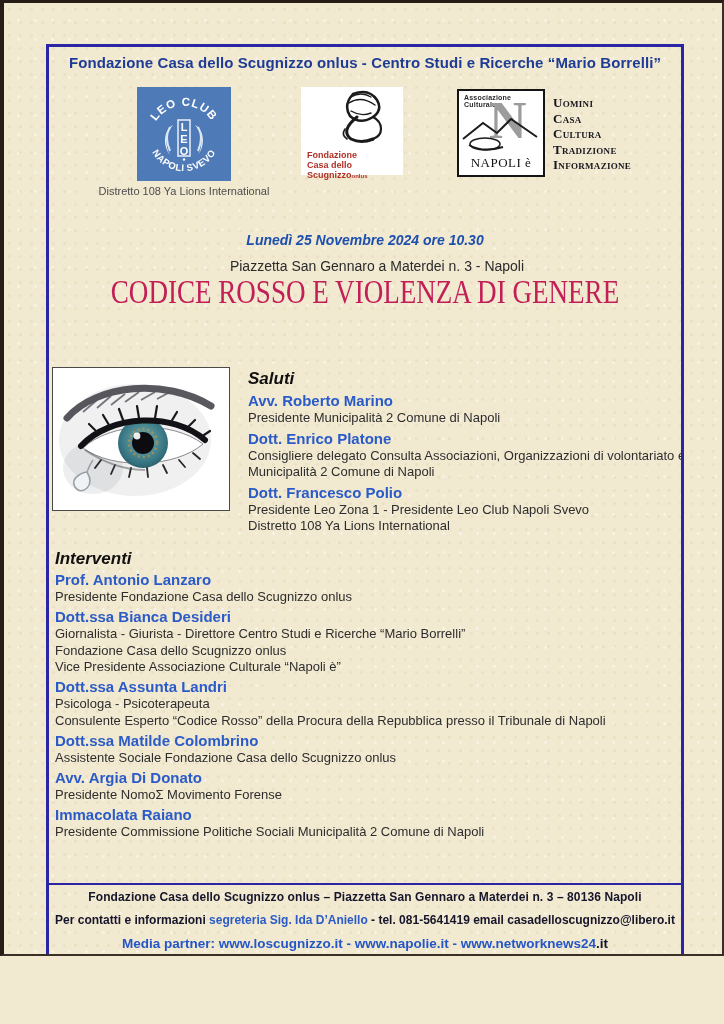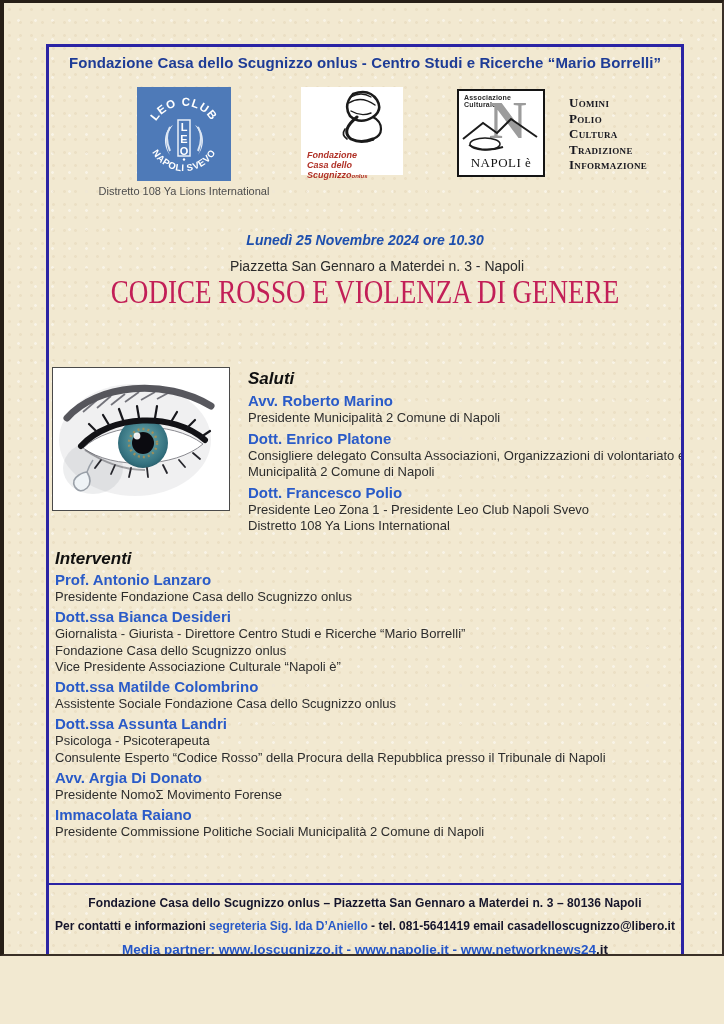--- a/index.html
+++ b/index.html
@@ -31,21 +31,21 @@
   }
   
   .logos { position:relative; height:112px; margin-top:16px; }
   .leo-box { position:absolute; left:88px; top:0; width:94px; height:94px; }
   .leo-caption {
     position:absolute; left:24px; top:98px; width:222px; text-align:center;
     font-size:11px; color:#4c4c4c;
   }
   .scug-box {
     position:absolute; left:252px; top:0; width:102px; height:88px;
-    background:#fff; padding-top:2px;font-style:italic;
+    background:#fff; padding-top:2px;
   }
   .scug-text { text-align:left; padding-left:6px; color:#b03026; font-weight:bold;
     font-size:9px; line-height:10px; margin-top:1px; }
   .scug-text .onlus { font-size:6px; }
   .nap-box {
     position:absolute; left:408px; top:2px; width:88px; height:88px;
     background:#fff; border:2px solid #141414; overflow:hidden;
   }
   .nap-top {
     position:absolute; left:5px; top:3px; font-size:7px; line-height:7px;
@@ -54,21 +54,21 @@
   .nap-n {
     position:absolute; left:30px; top:4px; font-family:"Liberation Serif",serif;
     font-size:52px; font-weight:bold; color:#9c9c9c; line-height:52px;
   }
   .nap-svg { position:absolute; left:0; top:18px; }
   .nap-bottom {
     position:absolute; left:0; bottom:4px; width:100%; text-align:center;
     font-family:"Liberation Serif",serif; font-size:13px; color:#141414; letter-spacing:.5px;
   }
   .nap-side {
-    position:absolute; left:520px; top:8px;
+    position:absolute; left:504px; top:8px;
     font-family:"Liberation Serif",serif; font-variant:small-caps;
     font-size:13px; line-height:15.5px; color:#17171f; font-weight:bold; letter-spacing:.3px;
   }
   
   .banner { margin-top:20px; text-align:center; }
   .banner-l1 {
     font-family:"Liberation Serif",serif; font-size:15.5px; color:#b01c20;
     white-space:nowrap; display:inline-block; transform:scaleX(.82);
     transform-origin:center; letter-spacing:.4px;
   }
@@ -93,21 +93,21 @@
   .saluti-col { flex:1; padding-top:2px; }
   .sec-head { font-size:17px; font-weight:bold; font-style:italic; color:#101010; }
   .sp-name { font-size:15px; font-weight:bold; color:#2a5bc8; line-height:18px; margin-top:3px; white-space:nowrap; }
   .sp-role { font-size:13px; color:#2d2d2d; line-height:16.5px; white-space:nowrap; }
   
   .interventi { margin-top:14px; padding:0 6px; }
   .interventi .sp-name { margin-top:2.5px; }
   
   .footer {
     position:absolute; left:0; right:0; bottom:0; height:96px;
-    border-top:2px solid #2b24a4; text-align:center; padding-top:11px;
+    border-top:2px solid #2b24a4; text-align:center; padding-top:5px;
   }
   .f-line1 { font-size:12px; font-weight:bold; color:#15152b; letter-spacing:.1px; }
   .f-line2 { margin-top:9px; font-size:12px; font-weight:bold; color:#15152b; }
   .f-line2 .blue { color:#2a5bc8; }
   .f-line3 { margin-top:9px; font-size:13.5px; font-weight:bold; color:#2456c8; }
   .f-line3 .dark { color:#15152b; }
 </style>
 </head>
 <body>
 
@@ -170,21 +170,21 @@
         <svg class="nap-svg" width="84" height="46" viewBox="0 0 84 46">
           <path d="M4,30 L24,14 L38,24 L52,10 L78,28" stroke="#1c1c1c" stroke-width="2" fill="none"></path>
           <path d="M10,36 q14,8 34,2" stroke="#1c1c1c" stroke-width="2" fill="none"></path>
           <ellipse cx="26" cy="35" rx="15" ry="6" stroke="#1c1c1c" stroke-width="1.5" fill="none"></ellipse>
         </svg>
         <div class="nap-bottom">NAPOLI è</div>
       </div>
 
       <div class="nap-side">
         <div>Uomini</div>
-        <div>Polio</div>
+        <div>Casa</div>
         <div>Cultura</div>
         <div>Tradizione</div>
         <div>Informazione</div>
       </div>
     </div>
 
 
     <div class="event-date">Lunedì 25 Novembre 2024 ore 10.30</div>
     <div class="event-loc">Piazzetta San Gennaro a Materdei n. 3 - Napoli</div>
 
@@ -279,27 +279,27 @@
         <div class="sp-name">Prof. Antonio Lanzaro</div>
         <div class="sp-role">Presidente Fondazione Casa dello Scugnizzo onlus</div>
       </div>
       <div>
         <div class="sp-name">Dott.ssa Bianca Desideri</div>
         <div class="sp-role">Giornalista - Giurista - Direttore Centro Studi e Ricerche “Mario Borrelli”</div>
         <div class="sp-role">Fondazione Casa dello Scugnizzo onlus</div>
         <div class="sp-role">Vice Presidente Associazione Culturale “Napoli è”</div>
       </div>
       <div>
-        <div class="sp-name">Dott.ssa Matilde Colombrino</div>
-        <div class="sp-role">Assistente Sociale Fondazione Casa dello Scugnizzo onlus</div>
-      </div>
-      <div>
         <div class="sp-name">Dott.ssa Assunta Landri</div>
         <div class="sp-role">Psicologa - Psicoterapeuta</div>
         <div class="sp-role">Consulente Esperto “Codice Rosso” della Procura della Repubblica presso il Tribunale di Napoli</div>
+      </div>
+      <div>
+        <div class="sp-name">Dott.ssa Matilde Colombrino</div>
+        <div class="sp-role">Assistente Sociale Fondazione Casa dello Scugnizzo onlus</div>
       </div>
       <div>
         <div class="sp-name">Avv. Argia Di Donato</div>
         <div class="sp-role">Presidente NomoΣ Movimento Forense</div>
       </div>
       <div>
         <div class="sp-name">Immacolata Raiano</div>
         <div class="sp-role">Presidente Commissione Politiche Sociali Municipalità 2 Comune di Napoli</div>
       </div>
     </div>

